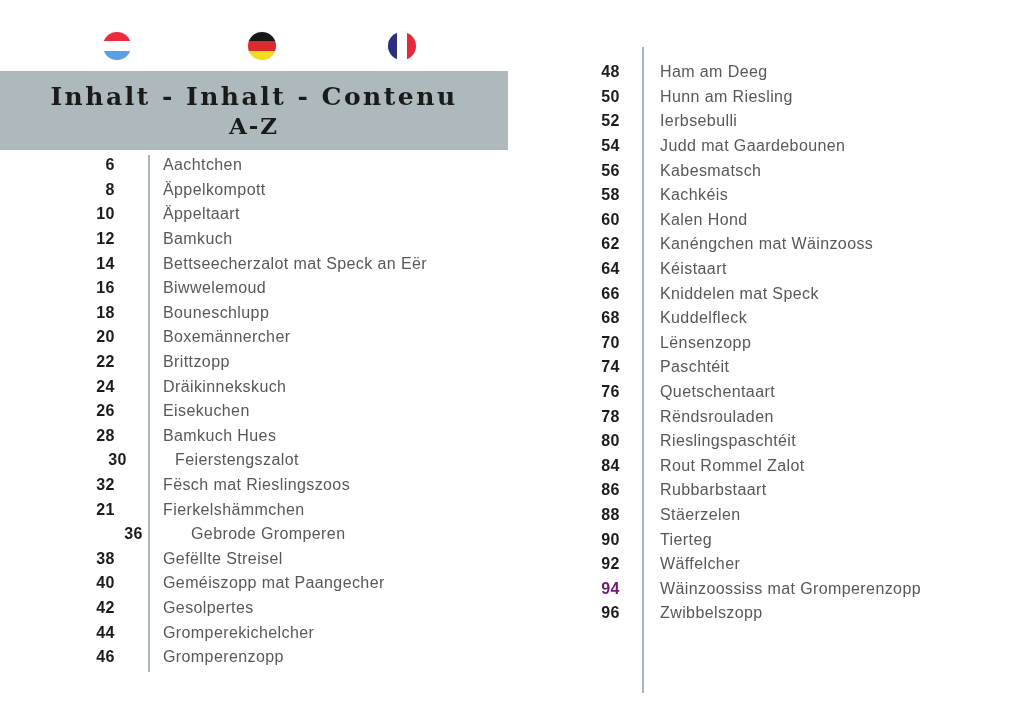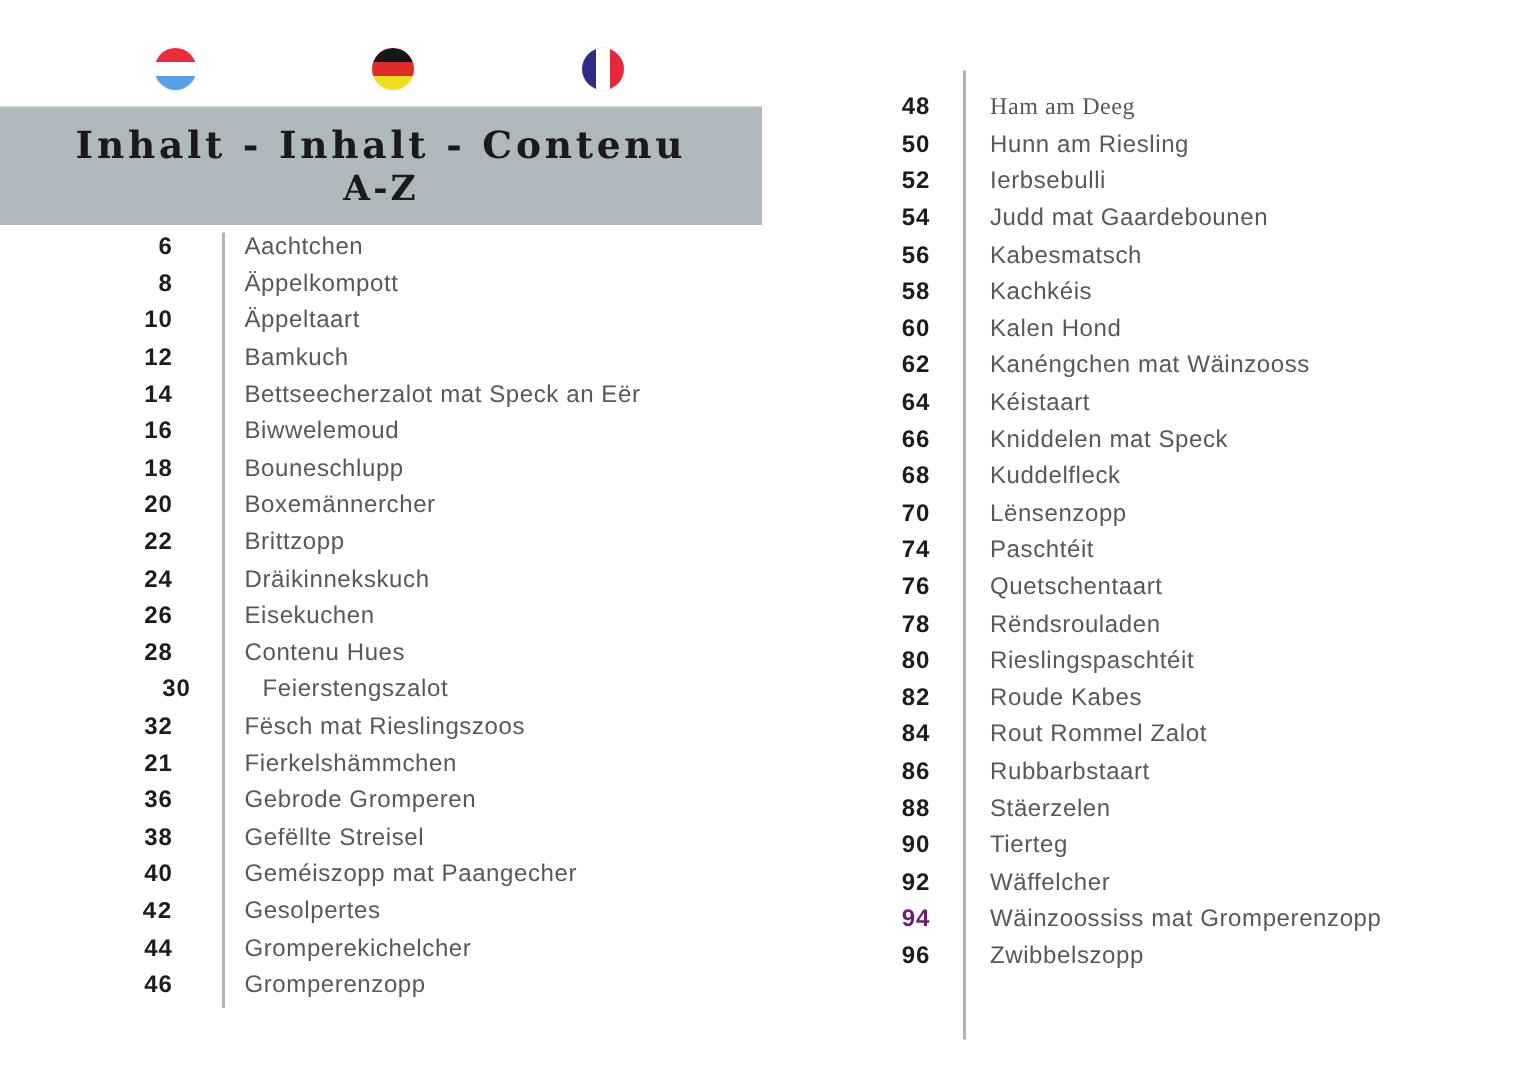--- a/index.html
+++ b/index.html
@@ -98,67 +98,67 @@
         <div class="entry">
           <span class="num" style="color: rgb(28, 28, 28);">24</span>
           <span class="name" style="color: rgb(88, 88, 90);">Dräikinnekskuch</span>
         </div>
         <div class="entry">
           <span class="num" style="color: rgb(28, 28, 28);">26</span>
           <span class="name" style="color: rgb(88, 88, 90);">Eisekuchen</span>
         </div>
         <div class="entry">
           <span class="num" style="color: rgb(28, 28, 28);">28</span>
-          <span class="name" style="color: rgb(88, 88, 90);">Contenu Hues</span>
+          <span class="name" style="color: rgb(88, 88, 90);">Bamkuch Hues</span>
         </div>
         <div class="entry">
           <span class="num" style="color: rgb(28, 28, 28); margin-left: 12px;">30</span>
           <span class="name" style="color: rgb(88, 88, 90);">Feierstengszalot</span>
         </div>
         <div class="entry">
           <span class="num" style="color: rgb(28, 28, 28);">32</span>
           <span class="name" style="color: rgb(88, 88, 90);">Fësch mat Rieslingszoos</span>
         </div>
         <div class="entry">
           <span class="num" style="color: rgb(28, 28, 28);">21</span>
           <span class="name" style="color: rgb(88, 88, 90);">Fierkelshämmchen</span>
         </div>
         <div class="entry">
-          <span class="num" style="color: rgb(28, 28, 28);">36</span>
+          <span class="num" style="color: rgb(28, 28, 28); padding-left: 28px;">36</span>
           <span class="name" style="color: rgb(88, 88, 90);">Gebrode Gromperen</span>
         </div>
         <div class="entry">
           <span class="num" style="color: rgb(28, 28, 28);">38</span>
           <span class="name" style="color: rgb(88, 88, 90);">Gefëllte Streisel</span>
         </div>
         <div class="entry">
           <span class="num" style="color: rgb(28, 28, 28);">40</span>
           <span class="name" style="color: rgb(88, 88, 90);">Geméiszopp mat Paangecher</span>
         </div>
         <div class="entry">
-          <span class="num" style="color: rgb(28, 28, 28); font-family: Liberation Mono, monospace;">42</span>
+          <span class="num" style="color: rgb(28, 28, 28);">42</span>
           <span class="name" style="color: rgb(88, 88, 90);">Gesolpertes</span>
         </div>
         <div class="entry">
           <span class="num" style="color: rgb(28, 28, 28);">44</span>
           <span class="name" style="color: rgb(88, 88, 90);">Gromperekichelcher</span>
         </div>
         <div class="entry">
           <span class="num" style="color: rgb(28, 28, 28);">46</span>
           <span class="name" style="color: rgb(88, 88, 90);">Gromperenzopp</span>
         </div>
       </div>
   </div>
 
   <div class="col col-right">
     <div class="divider" style="background: rgb(169, 180, 188);"></div>
     <div id="col-right-entries">
         <div class="entry">
           <span class="num" style="color: rgb(28, 28, 28);">48</span>
-          <span class="name" style="color: rgb(88, 88, 90); font-family: Liberation Serif, serif;">Ham am Deeg</span>
+          <span class="name" style="color: rgb(88, 88, 90);">Ham am Deeg</span>
         </div>
         <div class="entry">
           <span class="num" style="color: rgb(28, 28, 28);">50</span>
           <span class="name" style="color: rgb(88, 88, 90);">Hunn am Riesling</span>
         </div>
         <div class="entry">
           <span class="num" style="color: rgb(28, 28, 28);">52</span>
           <span class="name" style="color: rgb(88, 88, 90);">Ierbsebulli</span>
         </div>
         <div class="entry">
@@ -207,24 +207,20 @@
         </div>
         <div class="entry">
           <span class="num" style="color: rgb(28, 28, 28);">78</span>
           <span class="name" style="color: rgb(88, 88, 90);">Rëndsrouladen</span>
         </div>
         <div class="entry">
           <span class="num" style="color: rgb(28, 28, 28);">80</span>
           <span class="name" style="color: rgb(88, 88, 90);">Rieslingspaschtéit</span>
         </div>
         <div class="entry">
-          <span class="num" style="color: rgb(28, 28, 28);">82</span>
-          <span class="name" style="color: rgb(88, 88, 90);">Roude Kabes</span>
-        </div>
-        <div class="entry">
           <span class="num" style="color: rgb(28, 28, 28);">84</span>
           <span class="name" style="color: rgb(88, 88, 90);">Rout Rommel Zalot</span>
         </div>
         <div class="entry">
           <span class="num" style="color: rgb(28, 28, 28);">86</span>
           <span class="name" style="color: rgb(88, 88, 90);">Rubbarbstaart</span>
         </div>
         <div class="entry">
           <span class="num" style="color: rgb(28, 28, 28);">88</span>
           <span class="name" style="color: rgb(88, 88, 90);">Stäerzelen</span>

